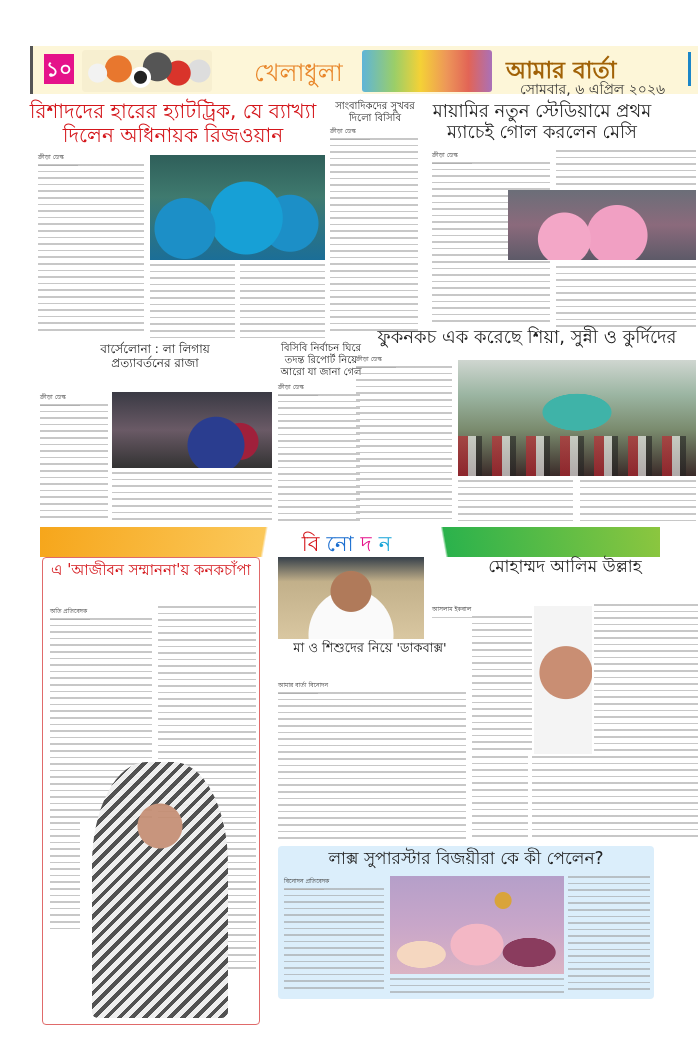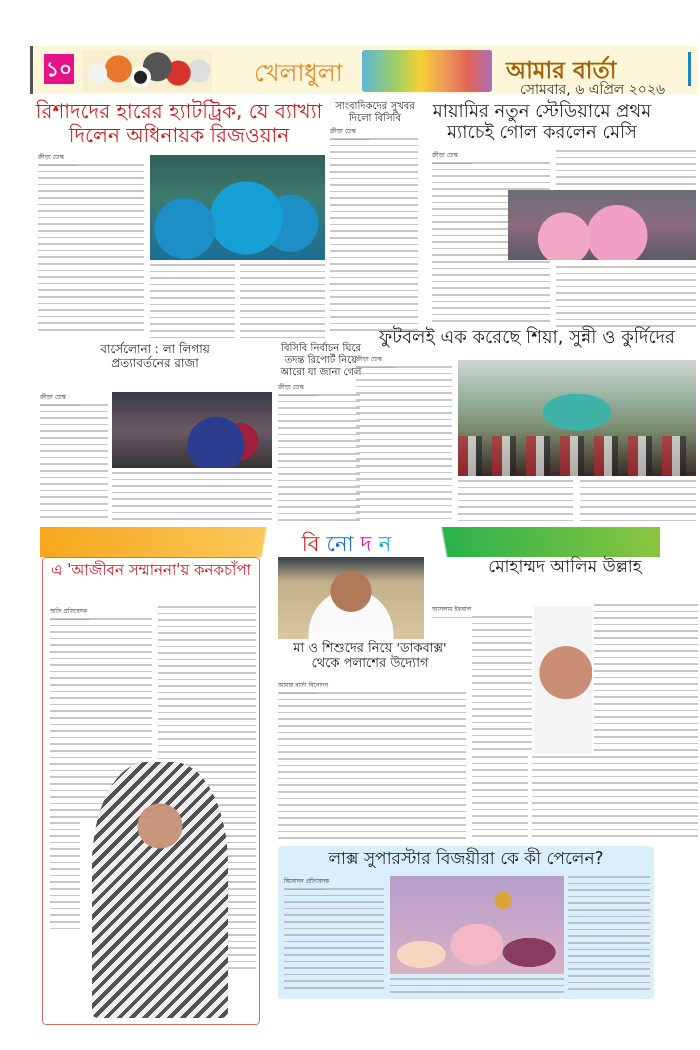--- a/index.html
+++ b/index.html
@@ -88,21 +88,21 @@
 
 <div class="abs masthead"></div>
 <div class="abs pageno">১০</div>
 <div class="abs balls"></div>
 <div class="abs section-title">খেলাধুলা</div>
 <div class="abs runners"></div>
 <div class="abs brand">আমার বার্তা</div>
 <div class="abs brand-date">সোমবার, ৬ এপ্রিল ২০২৬</div>
 <div class="abs brand-bar"></div>
 
-<div class="abs headline red" style="left:34px;top:100px;width:290px;font-size:20px;">
+<div class="abs headline red" style="left:28px;top:100px;width:290px;font-size:20px;">
   <div>রিশাদদের হারের হ্যাটট্রিক, যে ব্যাখ্যা</div>
   <div>দিলেন অধিনায়ক রিজওয়ান</div>
 </div>
 <div class="abs byline" style="left:38px;top:152px;">ক্রীড়া ডেস্ক</div>
 <div class="abs txt" style="left:38px;top:164px;width:106px;height:172px;"></div>
 <div class="abs photo cricket" style="left:150px;top:155px;width:175px;height:105px;"></div>
 <div class="abs txt" style="left:150px;top:264px;width:85px;height:76px;"></div>
 <div class="abs txt" style="left:240px;top:264px;width:85px;height:76px;"></div>
 
 <div class="abs headline" style="left:330px;top:100px;width:90px;font-size:10px;">
@@ -133,21 +133,21 @@
 
 <div class="abs headline" style="left:276px;top:342px;width:90px;font-size:10px;">
   <div>বিসিবি নির্বাচন ঘিরে</div>
   <div>তদন্ত রিপোর্ট নিয়ে</div>
   <div>আরো যা জানা গেল</div>
 </div>
 <div class="abs byline" style="left:278px;top:382px;">ক্রীড়া ডেস্ক</div>
 <div class="abs txt" style="left:278px;top:394px;width:82px;height:128px;"></div>
 
 <div class="abs headline" style="left:354px;top:326px;width:346px;font-size:18px;">
-  <div>ফুটবলই এক করেছে শিয়া, সুন্নী ও কুর্দিদের</div>
+  <div>ফুকনকচ এক করেছে শিয়া, সুন্নী ও কুর্দিদের</div>
 </div>
 <div class="abs byline" style="left:356px;top:354px;">ক্রীড়া ডেস্ক</div>
 <div class="abs txt" style="left:356px;top:366px;width:96px;height:156px;"></div>
 <div class="abs photo iraq" style="left:458px;top:360px;width:238px;height:116px;position:absolute;"></div>
 <div class="abs txt" style="left:458px;top:480px;width:115px;height:42px;"></div>
 <div class="abs txt" style="left:580px;top:480px;width:116px;height:42px;"></div>
 
 <div class="abs binodon-band">
   <div class="band-left"></div>
   <div class="band-right"></div>
@@ -163,21 +163,20 @@
 <div class="abs byline" style="left:50px;top:606px;">অতি প্রতিবেদক</div>
 <div class="abs txt" style="left:50px;top:618px;width:102px;height:200px;"></div>
 <div class="abs txt" style="left:158px;top:606px;width:98px;height:212px;"></div>
 <div class="abs txt" style="left:50px;top:822px;width:30px;height:110px;"></div>
 <div class="abs txt" style="left:224px;top:822px;width:32px;height:148px;"></div>
 <div class="abs photo kanak" style="left:92px;top:762px;width:136px;height:256px;"></div>
 
 <div class="abs photo singer" style="left:278px;top:557px;width:146px;height:82px;"></div>
 <div class="abs headline" style="left:272px;top:640px;width:196px;font-size:13px;">
   <div>মা ও শিশুদের নিয়ে 'ডাকবাক্স'</div>
-  <div>থেকে পলাশের উদ্যোগ</div>
 </div>
 <div class="abs byline" style="left:278px;top:680px;">আমার বার্তা বিনোদন</div>
 <div class="abs txt" style="left:278px;top:692px;width:188px;height:150px;"></div>
 
 <div class="abs headline" style="left:430px;top:556px;width:270px;font-size:17px;">
   <div>মোহাম্মদ আলিম উল্লাহ</div>
 </div>
 <div class="abs byline" style="left:432px;top:604px;">আসলাম ইকবাল</div>
 <div class="abs txt" style="left:472px;top:616px;width:60px;height:138px;"></div>
 <div class="abs photo alim" style="left:534px;top:606px;width:58px;height:148px;"></div>

